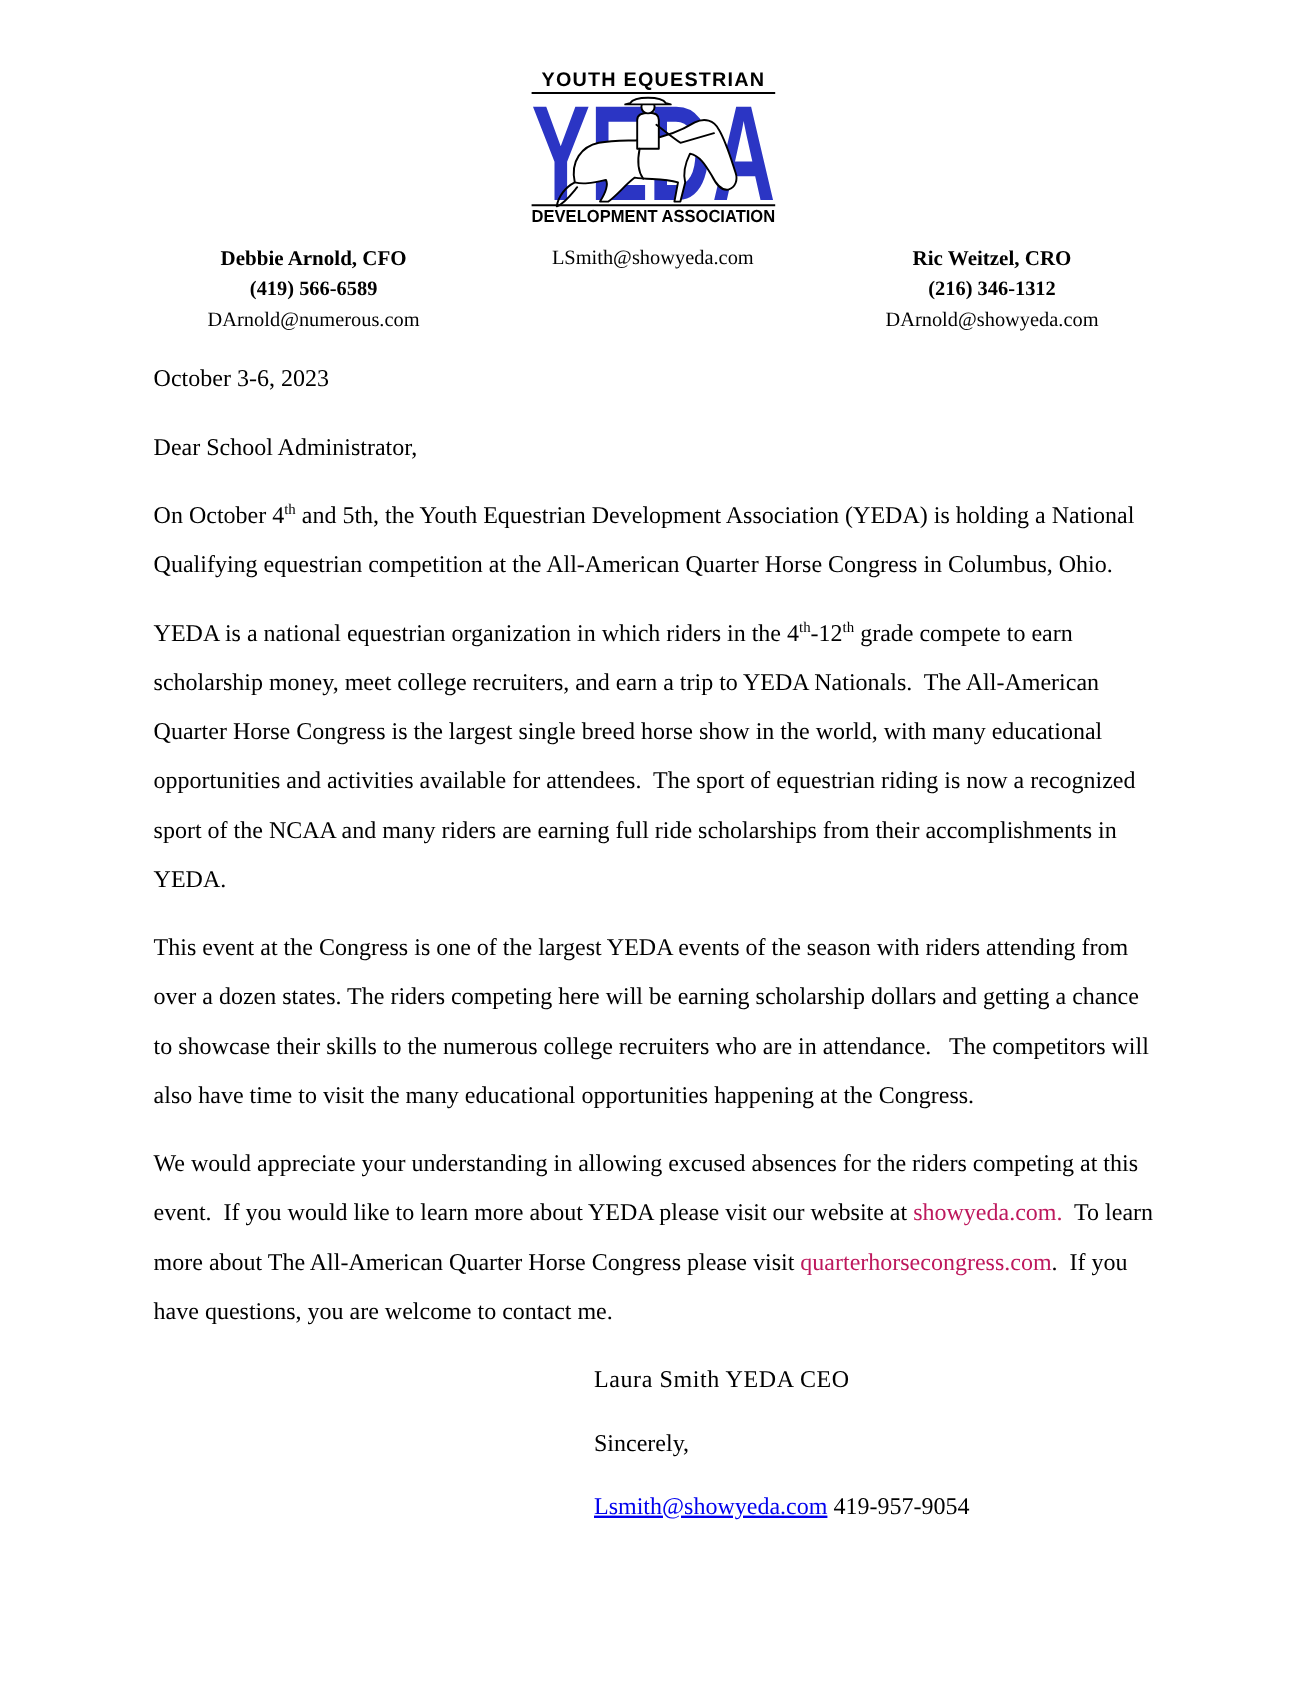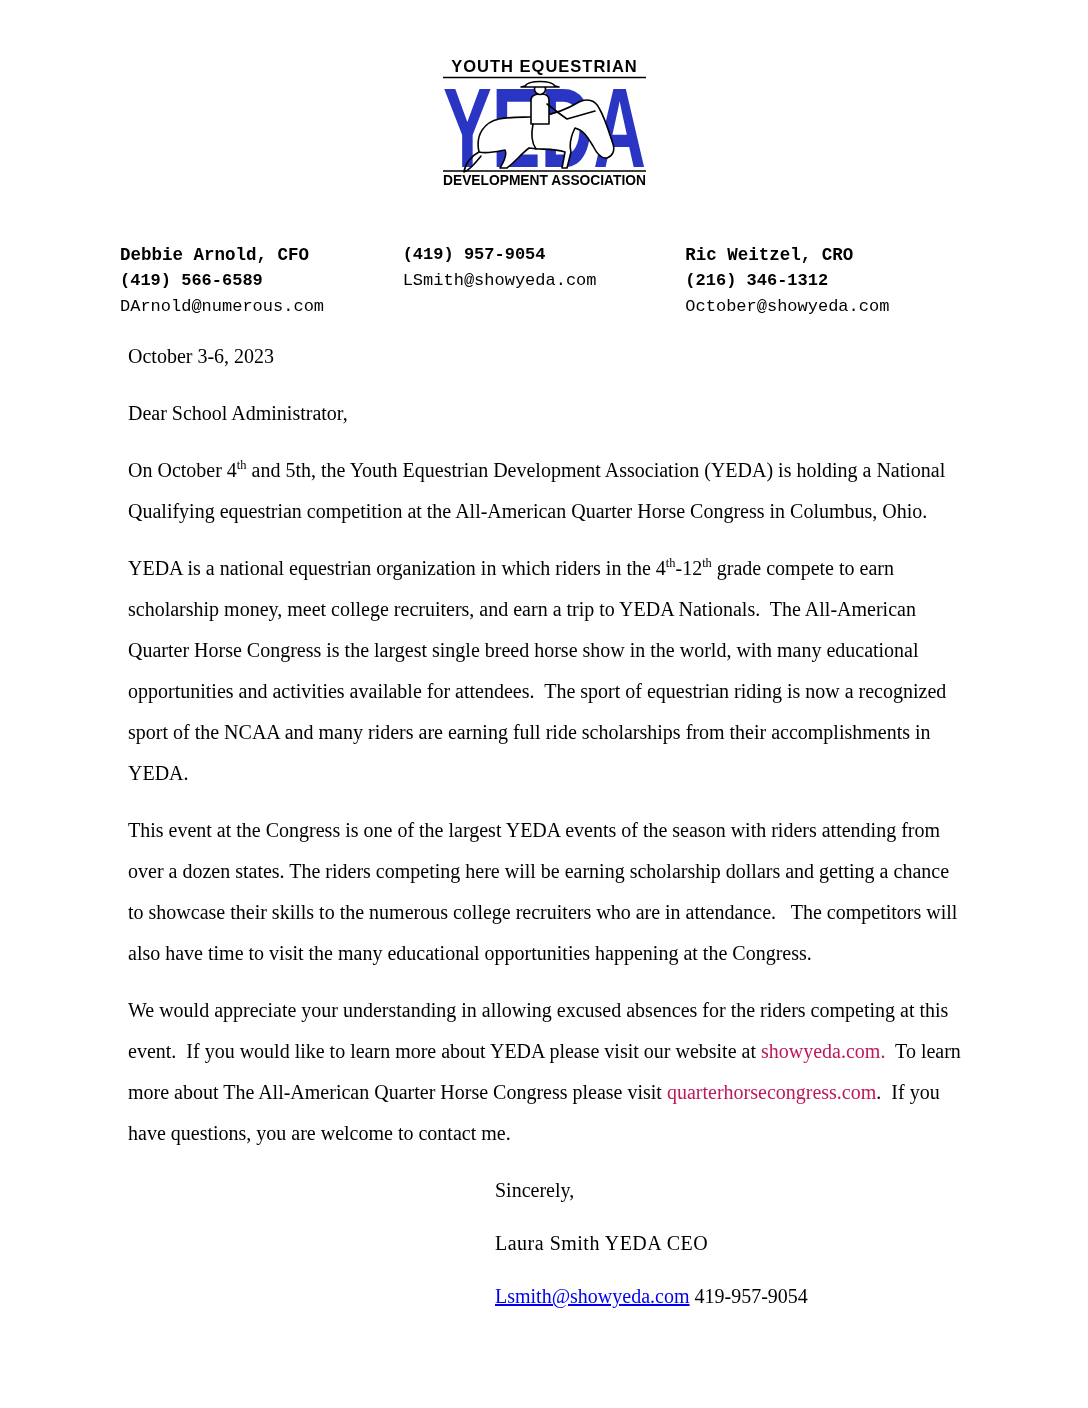--- a/index.html
+++ b/index.html
@@ -17,25 +17,24 @@
     padding-top: 56px;
     display: flex;
     justify-content: center;
   }
   .contacts {
     display: flex;
     padding: 14px 120px 0 120px;
   }
   .contact {
     flex: 1;
-    text-align: left;
-    font-family: Liberation Mono, monospace;
+    text-align: center;
+    font-family: Liberation Serif, serif;
     font-size: 17px;
     line-height: 26px;
-    margin-top: 40px;
   }
   .contact .c-name { font-weight: bold; font-size: 17.5px; }
   .contact .c-phone { font-weight: bold; }
   .contact .c-email { font-weight: normal; }
   .letter-body {
     padding: 16px 126px 0 128px;
     font-size: 20px;
     line-height: 41px;
     text-align: left;
   }
@@ -92,44 +91,43 @@
     </svg>
   </div>
 
   <div class="contacts">
     <div class="contact">
       <div class="c-name">Debbie Arnold, CFO</div>
       <div class="c-phone">(419) 566-6589</div>
       <div class="c-email">DArnold@numerous.com</div>
     </div>
     <div class="contact">
-      <div class="c-phone">(419) 957-9054</div>
       <div class="c-email">LSmith@showyeda.com</div>
     </div>
     <div class="contact">
       <div class="c-name">Ric Weitzel, CRO</div>
       <div class="c-phone">(216) 346-1312</div>
-      <div class="c-email">October@showyeda.com</div>
+      <div class="c-email">DArnold@showyeda.com</div>
     </div>
   </div>
 
   <div class="letter-body">
 
     <div class="date-line">October 3-6, 2023</div>
 
     <div class="salutation">Dear School Administrator,</div>
 
     <p class="para"><span>On October 4</span><sup>th</sup><span> and 5th, the Youth Equestrian Development Association (YEDA) is holding a National Qualifying equestrian competition at the All-American Quarter Horse Congress in Columbus, Ohio.</span></p>
 
     <p class="para"><span>YEDA is a national equestrian organization in which riders in the 4</span><sup>th</sup><span>-12</span><sup>th</sup><span> grade compete to earn scholarship money, meet college recruiters, and earn a trip to YEDA Nationals.  The All-American Quarter Horse Congress is the largest single breed horse show in the world, with many educational opportunities and activities available for attendees.  The sport of equestrian riding is now a recognized sport of the NCAA and many riders are earning full ride scholarships from their accomplishments in YEDA.</span></p>
 
     <p class="para">This event at the Congress is one of the largest YEDA events of the season with riders attending from over a dozen states. The riders competing here will be earning scholarship dollars and getting a chance to showcase their skills to the numerous college recruiters who are in attendance.   The competitors will also have time to visit the many educational opportunities happening at the Congress.</p>
 
     <p class="para"><span>We would appreciate your understanding in allowing excused absences for the riders competing at this event.  If you would like to learn more about YEDA please visit our website at </span><a class="link-body">showyeda.com.</a><span>  To learn more about The All-American Quarter Horse Congress please visit </span><a class="link-body">quarterhorsecongress.com</a><span>.  If you have questions, you are welcome to contact me.</span></p>
 
     <div class="signature">
+      <div class="sig-line sig-name">Laura Smith YEDA CEO</div>
       <div class="sig-line">Sincerely,</div>
-      <div class="sig-line sig-name">Laura Smith YEDA CEO</div>
       <div class="sig-line"><a class="sig-email">Lsmith@showyeda.com</a><span> <span>419-957-9054</span></span></div>
     </div>
 
   </div>
 </div>
 
 </body></html>

